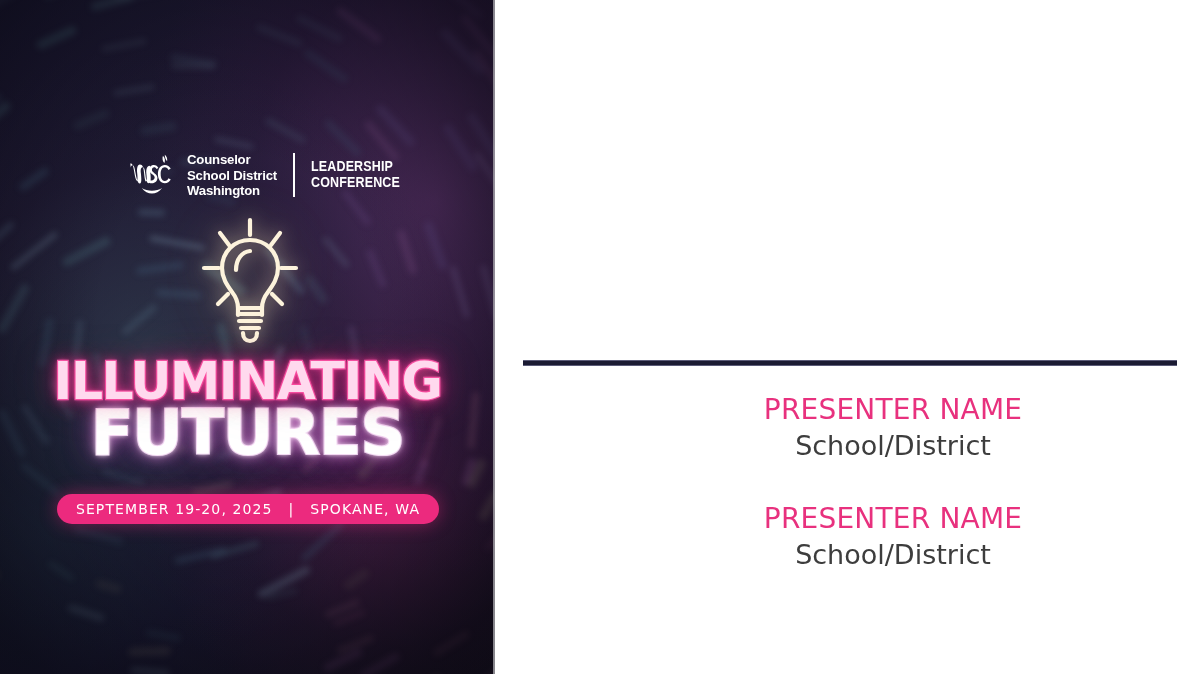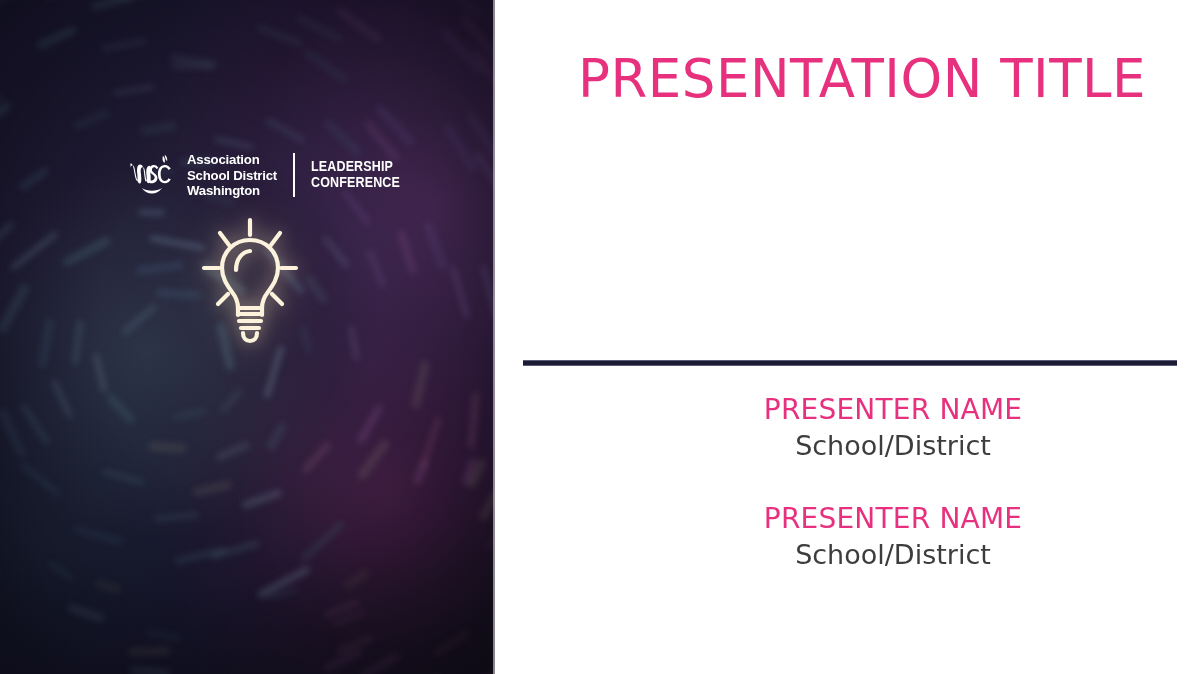--- a/index.html
+++ b/index.html
@@ -389,21 +389,21 @@
           <path d="M6,34 C6,30 9,27 12,30 C15,33 16,46 19,58 C21,66 24,70 27,68 C30,66 29,56 28,46 C27,38 28,33 32,33 C36,33 37,40 38,50 C39,60 41,68 45,68 C49,68 50,60 49,50 C48,42 47,36 50,34 L47,30 C41,30 39,38 40,48 C41,57 41,64 39,64 C37,64 36,56 35,46 C34,34 32,27 26,27 C20,27 19,36 20,46 C21,55 21,62 19,62 C17,62 15,52 13,40 C11,28 9,24 5,25 Z"></path>
           <path d="M56,28 C50,28 46,33 46,39 C46,47 58,49 58,55 C58,59 55,62 51,62 C48,62 46,60 45,57 L41,59 C43,65 47,68 52,68 C59,68 64,63 64,56 C64,47 52,45 52,39 C52,35 54,33 57,33 C59,33 61,34 62,37 L66,35 C64,30 61,28 56,28 Z"></path>
           <path d="M80,28 C71,28 65,36 65,48 C65,60 71,68 80,68 C86,68 90,65 93,60 L88,57 C86,61 84,63 80,63 C74,63 71,57 71,48 C71,39 74,33 80,33 C84,33 86,35 88,39 L93,36 C90,31 86,28 80,28 Z"></path>
           <path d="M76,8 C74,14 75,20 79,24 C81,20 81,13 76,8 Z"></path>
           <path d="M80,6 C84,9 86,14 85,20 C82,17 80,12 80,6 Z"></path>
           <path d="M30,78 C36,82 44,84 52,84 C60,84 68,82 74,78 C68,86 60,90 52,90 C44,90 36,86 30,78 Z"></path>
         </g>
       </svg>
     </span>
     <span class="wsca-words">
-      <span>Association</span><br>
+      <span>Counselor</span><br>
       <span>School District</span><br>
       <span>Washington</span>
     </span>
     <span class="lockup-rule"></span>
     <span class="conf-words">
       <span>LEADERSHIP</span><br>
       <span>CONFERENCE</span>
     </span>
   </div>
 
@@ -425,24 +425,32 @@
 
         <path d="M42,98 L66,98"></path>
         <path d="M43,105 L65,105"></path>
         <path d="M45,112 L63,112"></path>
         <path d="M42,92 L42,99 M66,92 L66,99"></path>
         <path d="M47,117 C47,122 50,125 54,125 C58,125 61,122 61,117"></path>
       </g>
     </svg>
   </div>
 
-
+  <div class="wordmark">
+    <div class="wm-line1">ILLUMINATING</div>
+    <div class="wm-line2">FUTURES</div>
+  </div>
+
+  <div class="date-pill">
+    <span class="pill-text">SEPTEMBER 19-20, 2025</span>
+    <span class="pill-sep">|</span>
+    <span class="pill-text">SPOKANE, WA</span>
+  </div>
 
   <div class="content">
-    <h1 class="slide-title">PRESENTATION TITLE</h1>
     <div class="divider"></div>
     <div class="presenters" id="presenter-list">
         <div class="presenter-block">
           <p class="presenter-name">PRESENTER NAME</p>
           <p class="presenter-org">School/District</p>
         </div>
         <div class="presenter-block">
           <p class="presenter-name">PRESENTER NAME</p>
           <p class="presenter-org">School/District</p>
         </div>

